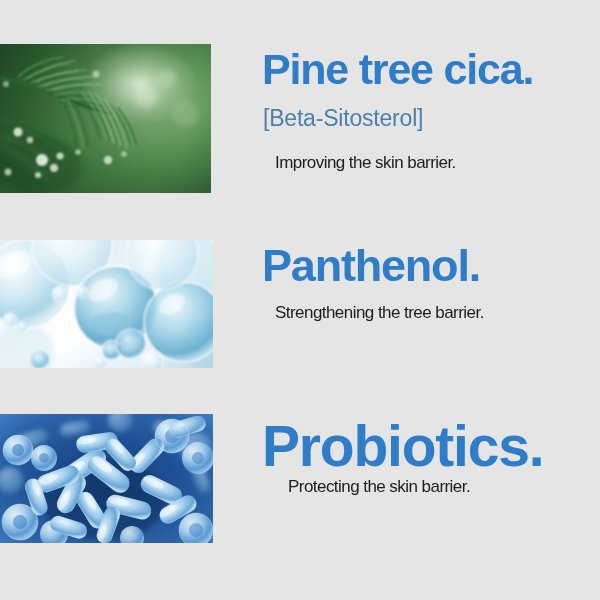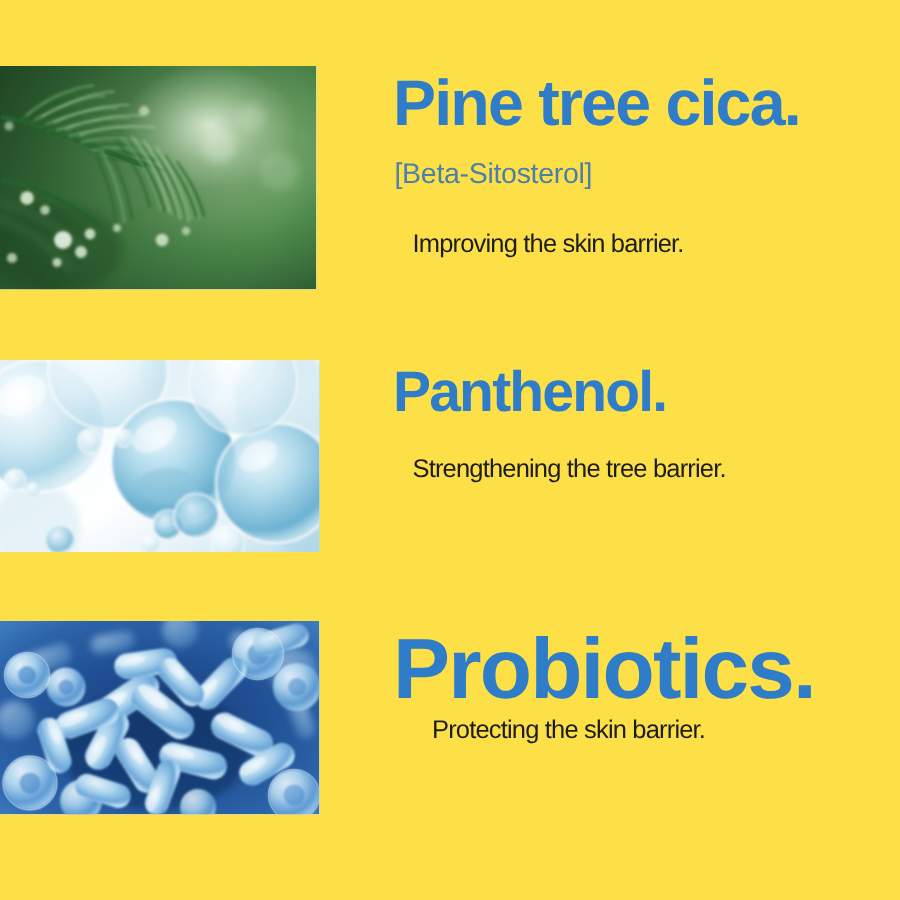--- a/index.html
+++ b/index.html
@@ -11,21 +11,21 @@
     width: 600px;
     height: 600px;
     background: #ffffff;
     font-family: "Liberation Sans", sans-serif;
     overflow: hidden;
   }
   .page {
     position: relative;
     width: 600px;
     height: 600px;
-    background: #fde047;
+    background: #e5e5e5;
   }
 
   
   .block {
     position: absolute;
     left: 0;
     width: 600px;
   }
   .thumb {
     position: absolute;
@@ -47,21 +47,21 @@
     color: #2f7cc8;
     letter-spacing: -1.2px;
     line-height: 1;
     white-space: nowrap;
     margin: 0;
   }
   .subbracket {
     font-family: "Liberation Sans", sans-serif;
     font-weight: 400;
     color: #4c7fab;
-    font-size: 19px;
+    font-size: 23px;
     line-height: 1;
     letter-spacing: -0.2px;
     margin: 0;
     white-space: nowrap;
   }
   .tagline {
     font-family: "Liberation Sans", sans-serif;
     font-weight: 400;
     color: #1d1d1f;
     font-size: 17px;
@@ -73,21 +73,21 @@
 
   
   #block-pine .thumb { top: 44px; width: 211px; height: 149px; }
   #block-pine .textcol { top: 0; }
   #block-pine .headline { position: absolute; top: 48px; left: 0; font-size: 43px; }
   #block-pine .subbracket { position: absolute; top: 107px; left: 1px; }
   #block-pine .tagline   { position: absolute; top: 142px; left: 1px; }
 
   
   #block-panthenol .thumb { top: 240px; width: 213px; height: 128px; }
-  #block-panthenol .headline { position: absolute; top: 243px; left: 0; font-size: 38px; }
+  #block-panthenol .headline { position: absolute; top: 243px; left: 0; font-size: 45px; }
   #block-panthenol .tagline  { position: absolute; top: 292px; left: 1px; }
 
   
   #block-probiotics .thumb { top: 414px; width: 213px; height: 129px; }
   #block-probiotics .headline { position: absolute; top: 418px; left: 0; font-size: 57px; }
   #block-probiotics .tagline  { position: absolute; top: 466px; left: 14px; }
 </style>
 </head>
 <body>
 

